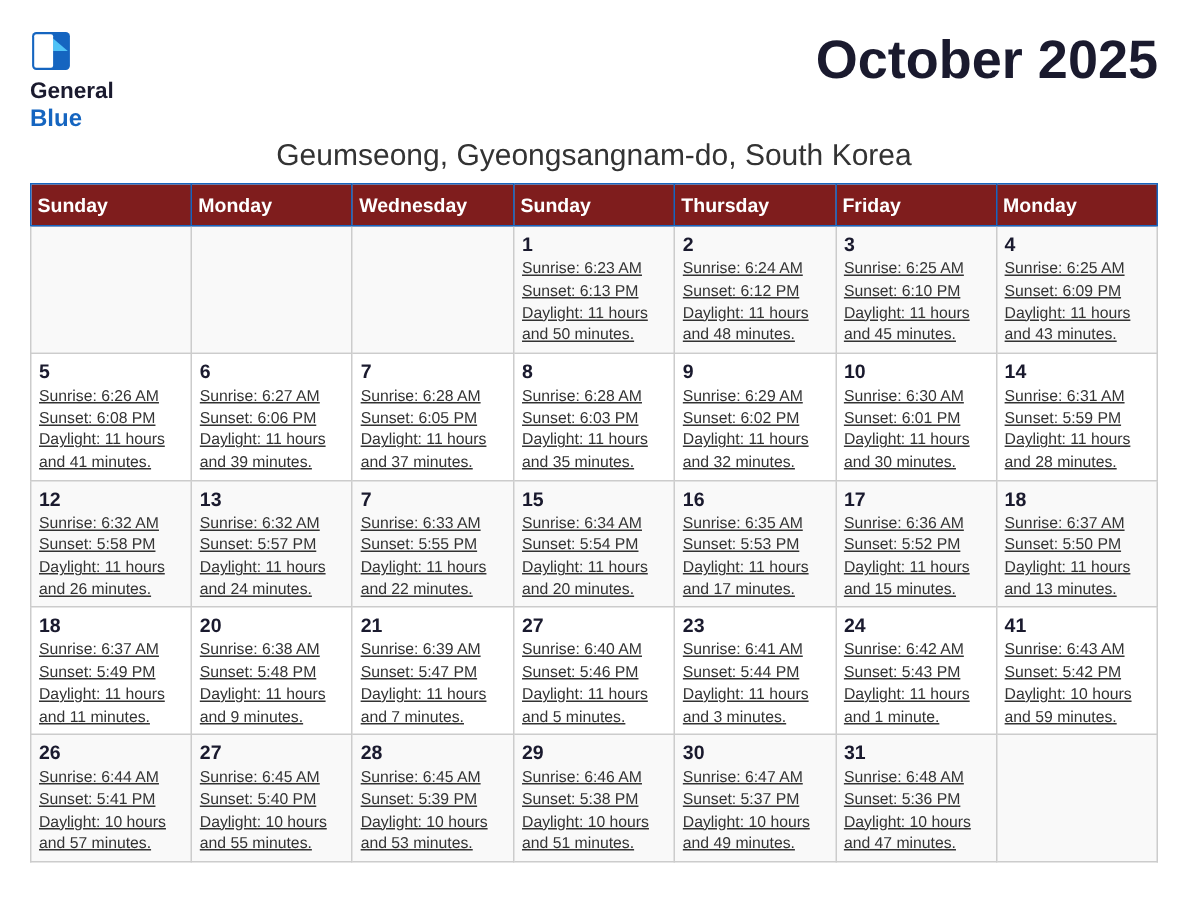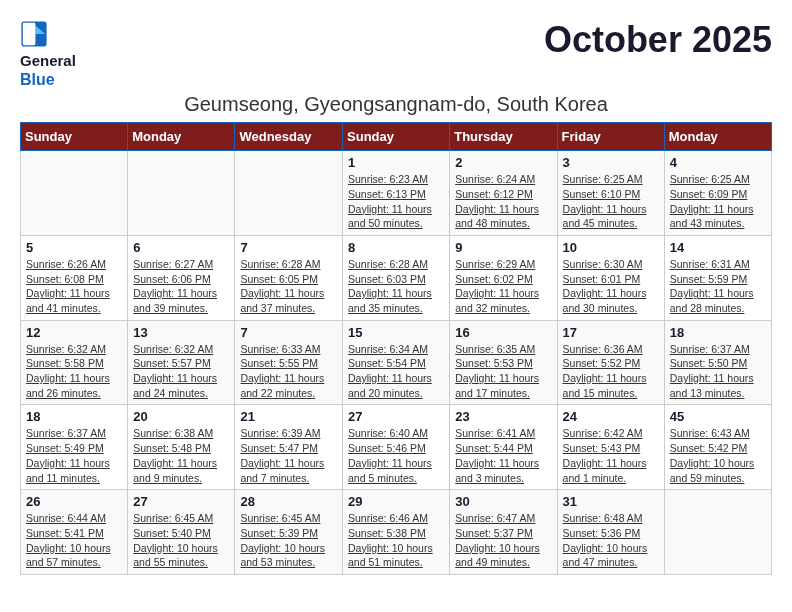--- a/index.html
+++ b/index.html
@@ -217,21 +217,21 @@
         </td>
         <td>
           <span class="day-number">23</span>
           <div class="day-info">Sunrise: 6:41 AM<br>Sunset: 5:44 PM<br>Daylight: 11 hours<br>and 3 minutes.</div>
         </td>
         <td>
           <span class="day-number">24</span>
           <div class="day-info">Sunrise: 6:42 AM<br>Sunset: 5:43 PM<br>Daylight: 11 hours<br>and 1 minute.</div>
         </td>
         <td>
-          <span class="day-number">45</span>
+          <span class="day-number">41</span>
           <div class="day-info">Sunrise: 6:43 AM<br>Sunset: 5:42 PM<br>Daylight: 10 hours<br>and 59 minutes.</div>
         </td>
       </tr>
       <tr>
         <td>
           <span class="day-number">26</span>
           <div class="day-info">Sunrise: 6:44 AM<br>Sunset: 5:41 PM<br>Daylight: 10 hours<br>and 57 minutes.</div>
         </td>
         <td>
           <span class="day-number">27</span>

